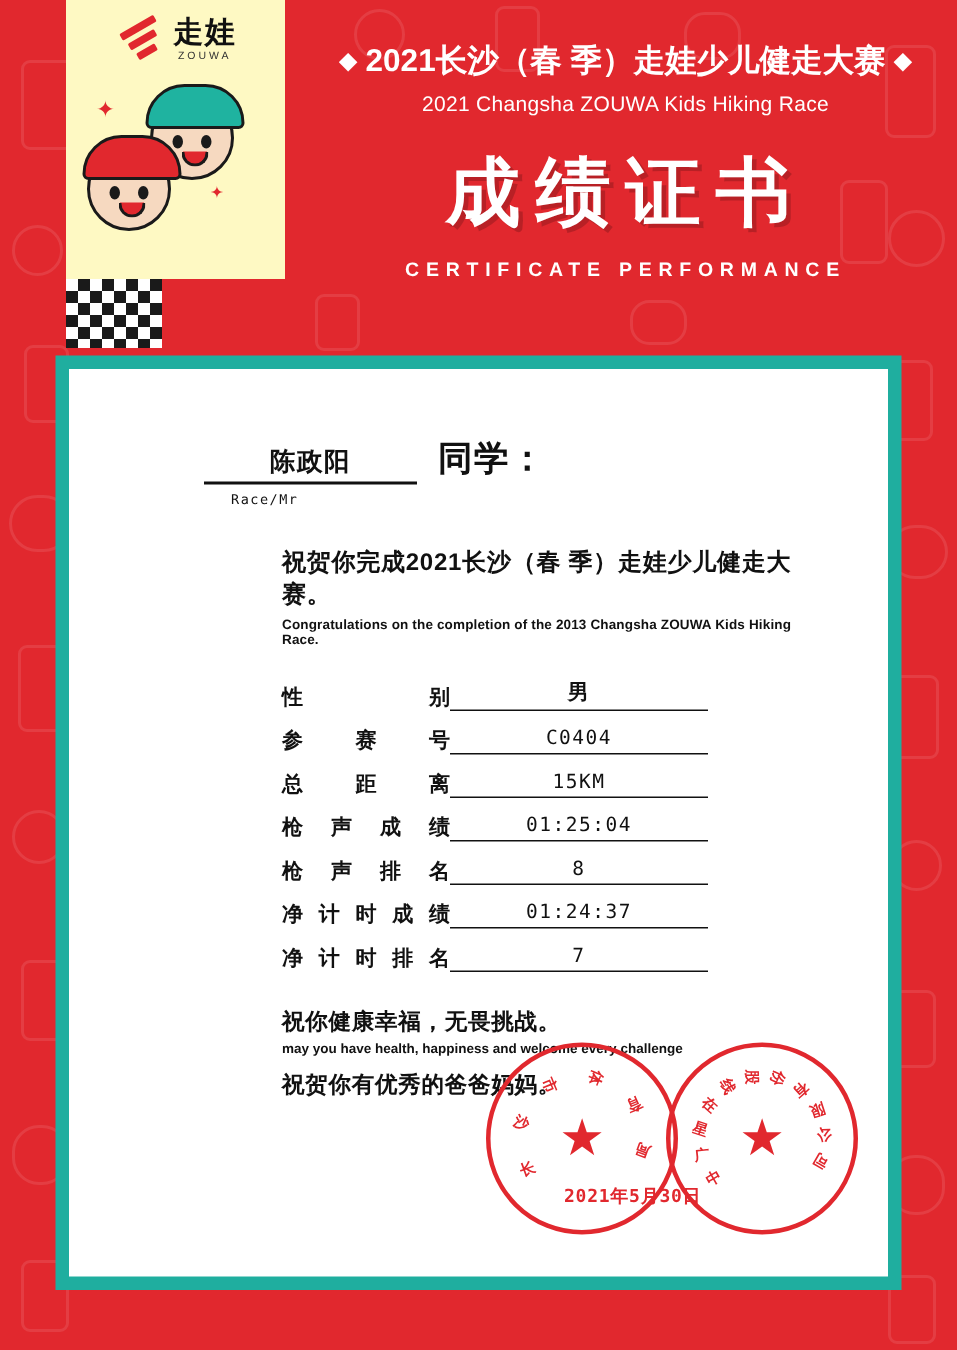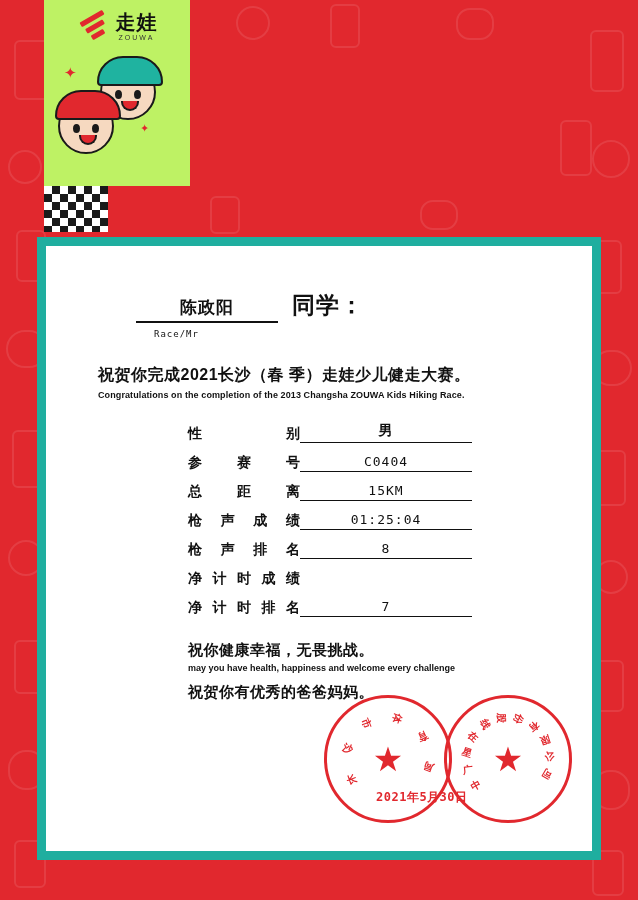--- a/index.html
+++ b/index.html
@@ -32,21 +32,21 @@
   .header {
     position: relative;
     height: 232px;
   }
   .logo-card {
     position: absolute;
     left: 44px;
     top: 0;
     width: 146px;
     height: 186px;
-    background: #bef264;
+    background: #fef9c3;
     z-index: 5;
   }
   .logo-card .logo-top {
     height: 52px;
     display: flex;
     align-items: center;
     justify-content: center;
     gap: 5px;
     border-bottom: 0;
   }
@@ -225,20 +225,21 @@
     margin-left: 56px;
     margin-top: 6px;
     font-size: 9px;
     color: #111;
     letter-spacing: 1px;
     font-family: "DejaVu Sans Mono", monospace;
   }
 
   .congrats {
     margin-top: 26px;
+    margin-left: 90px;
   }
   .congrats .cn {
     font-size: 16px;
     font-weight: bold;
     color: #111;
     letter-spacing: 0.5px;
   }
   .congrats .en {
     font-size: 9px;
     font-weight: bold;
@@ -409,20 +410,30 @@
         <div class="hat"></div>
         <div class="eye l"></div>
           <div class="eye r"></div>
         <div class="mouth"></div>
       </div>
     </div>
   </div>
 
   <div class="checker"></div>
 
+  <div class="title-block">
+    <div class="title-cn">
+      <span class="deco">◆</span>
+      <span>2021长沙（春 季）走娃少儿健走大赛</span>
+      <span class="deco">◆</span>
+    </div>
+    <div class="title-en">2021 Changsha ZOUWA Kids Hiking Race</div>
+    <div class="big-title">成绩证书</div>
+    <div class="big-title-en">CERTIFICATE PERFORMANCE</div>
+  </div>
 </div>
 
 <div class="cert-outer">
   <div class="cert-inner">
 
     <div class="salutation">
       <div class="name-line">陈政阳</div>
       <div class="suffix">同学：</div>
     </div>
     <div class="miss-mr">Race/Mr</div>
@@ -475,20 +486,21 @@
           <div class="field-value">8</div>
         </div>
         <div class="field-row">
           <div class="field-label">
             <span>净</span>
             <span>计</span>
             <span>时</span>
             <span>成</span>
             <span>绩</span>
           </div>
+          <div class="field-value">01:24:37</div>
         </div>
         <div class="field-row">
           <div class="field-label">
             <span>净</span>
             <span>计</span>
             <span>时</span>
             <span>排</span>
             <span>名</span>
           </div>
           <div class="field-value">7</div>

